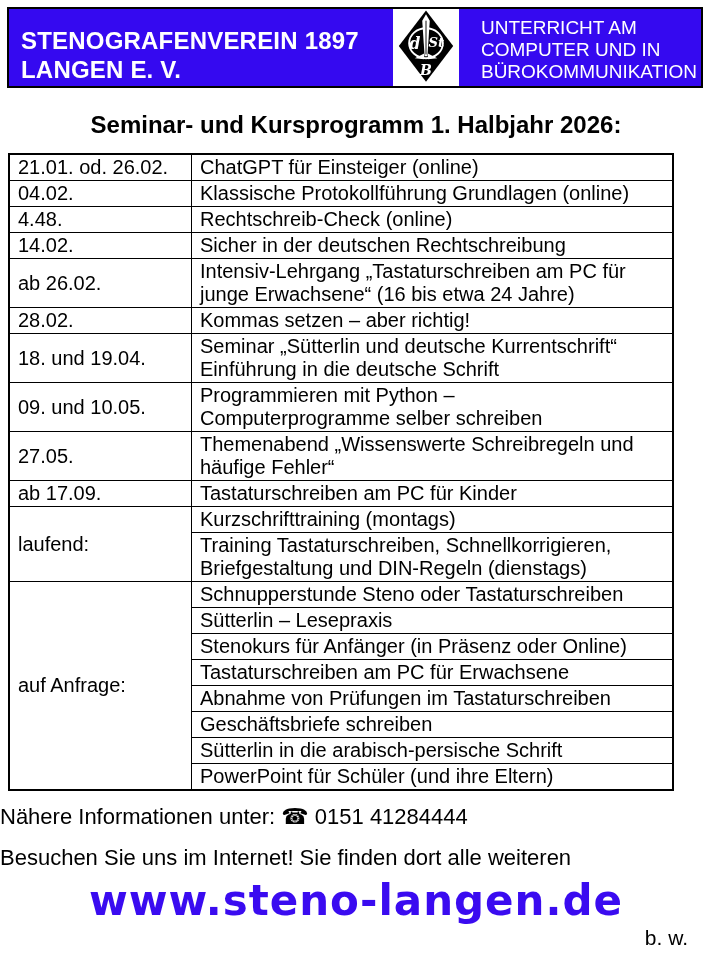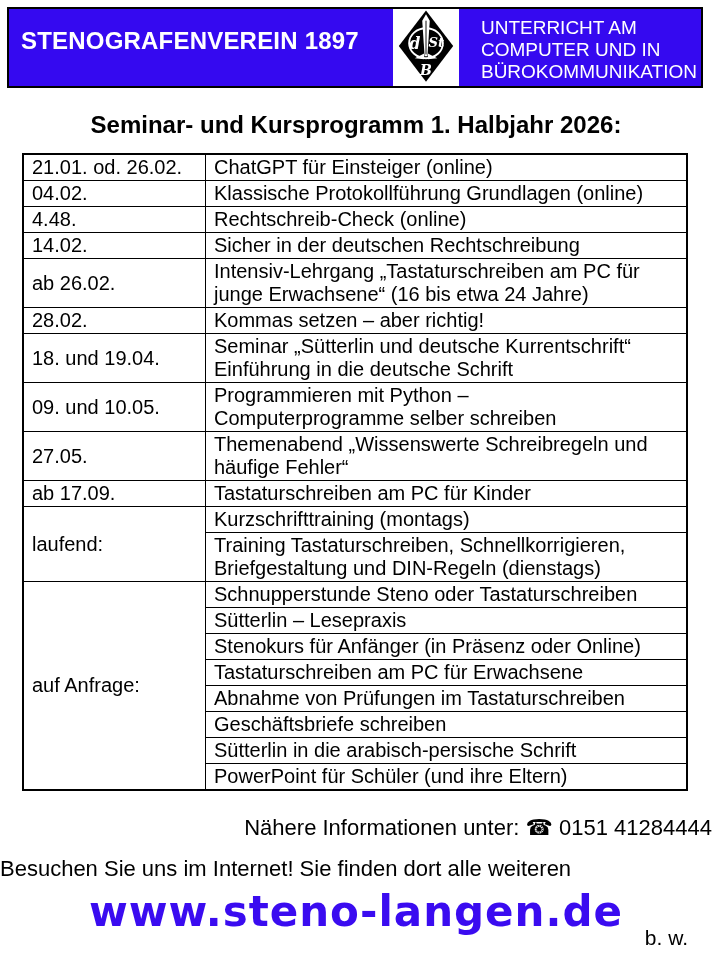--- a/index.html
+++ b/index.html
@@ -25,52 +25,53 @@
     flex:0 0 206px;padding:8px 4px 0 22px;color:#fff;
     font-size:19px;line-height:22px;font-weight:normal;
   }
   
   .page-title{
     margin:16px 0 0 0;text-align:center;font-weight:bold;font-size:24px;
   }
   
   table.program{
     border-collapse:collapse;table-layout:fixed;
-    margin:14px 0 0 22px;width:666px;
+    margin:14px 0 0 8px;width:666px;
     border:2px solid #000;
   }
   table.program td{
     border:1px solid #000;font-size:20px;line-height:23px;
     padding:1px 8px;vertical-align:middle;overflow:hidden;
   }
   td.date-col{width:165px;border-right:2px solid #000;}
   td.span-cell{vertical-align:top;}
   td.course-col{white-space:pre-line;}
   
   .info-line{
-    margin-top:24px;text-align:right;font-size:22px;
+    margin-top:13px;text-align:left;font-size:22px;
   }
   .phone-icon{font-family:"DejaVu Sans",sans-serif;font-size:22px;}
   .visit-line{
     margin-top:14px;font-size:22px;line-height:28px;
   }
   .website{
     margin-top:4px;text-align:center;font-size:42px;font-weight:bold;
     color:#3a0bf0;font-family:"DejaVu Sans",sans-serif;letter-spacing:1px;
   }
   .bw-note{
     position:absolute;right:24px;bottom:10px;font-size:21px;
   }
 </style>
 </head>
 <body>
 
 <div class="banner">
   <div class="banner-left">
     <div>STENOGRAFENVEREIN 1897</div>
+    <div>LANGEN E. V.</div>
   </div>
   <div class="logo-box">
     <span>
       <svg width="60" height="76" viewBox="0 0 64 78" xmlns="http://www.w3.org/2000/svg">
         <rect x="0" y="0" width="64" height="78" fill="#ffffff"></rect>
         <polygon points="32,1 61,39 32,77 3,39" fill="#000000"></polygon>
         <ellipse cx="32" cy="36" rx="18" ry="16" fill="none" stroke="#ffffff" stroke-width="2"></ellipse>
         <path d="M32 5 L36 12 L33.5 50 L30.5 50 L28 12 Z" fill="#ffffff"></path>
         <line x1="32" y1="12" x2="32" y2="48" stroke="#000000" stroke-width="1"></line>
         <polygon points="20,52 30,47 30,53" fill="#ffffff"></polygon>

